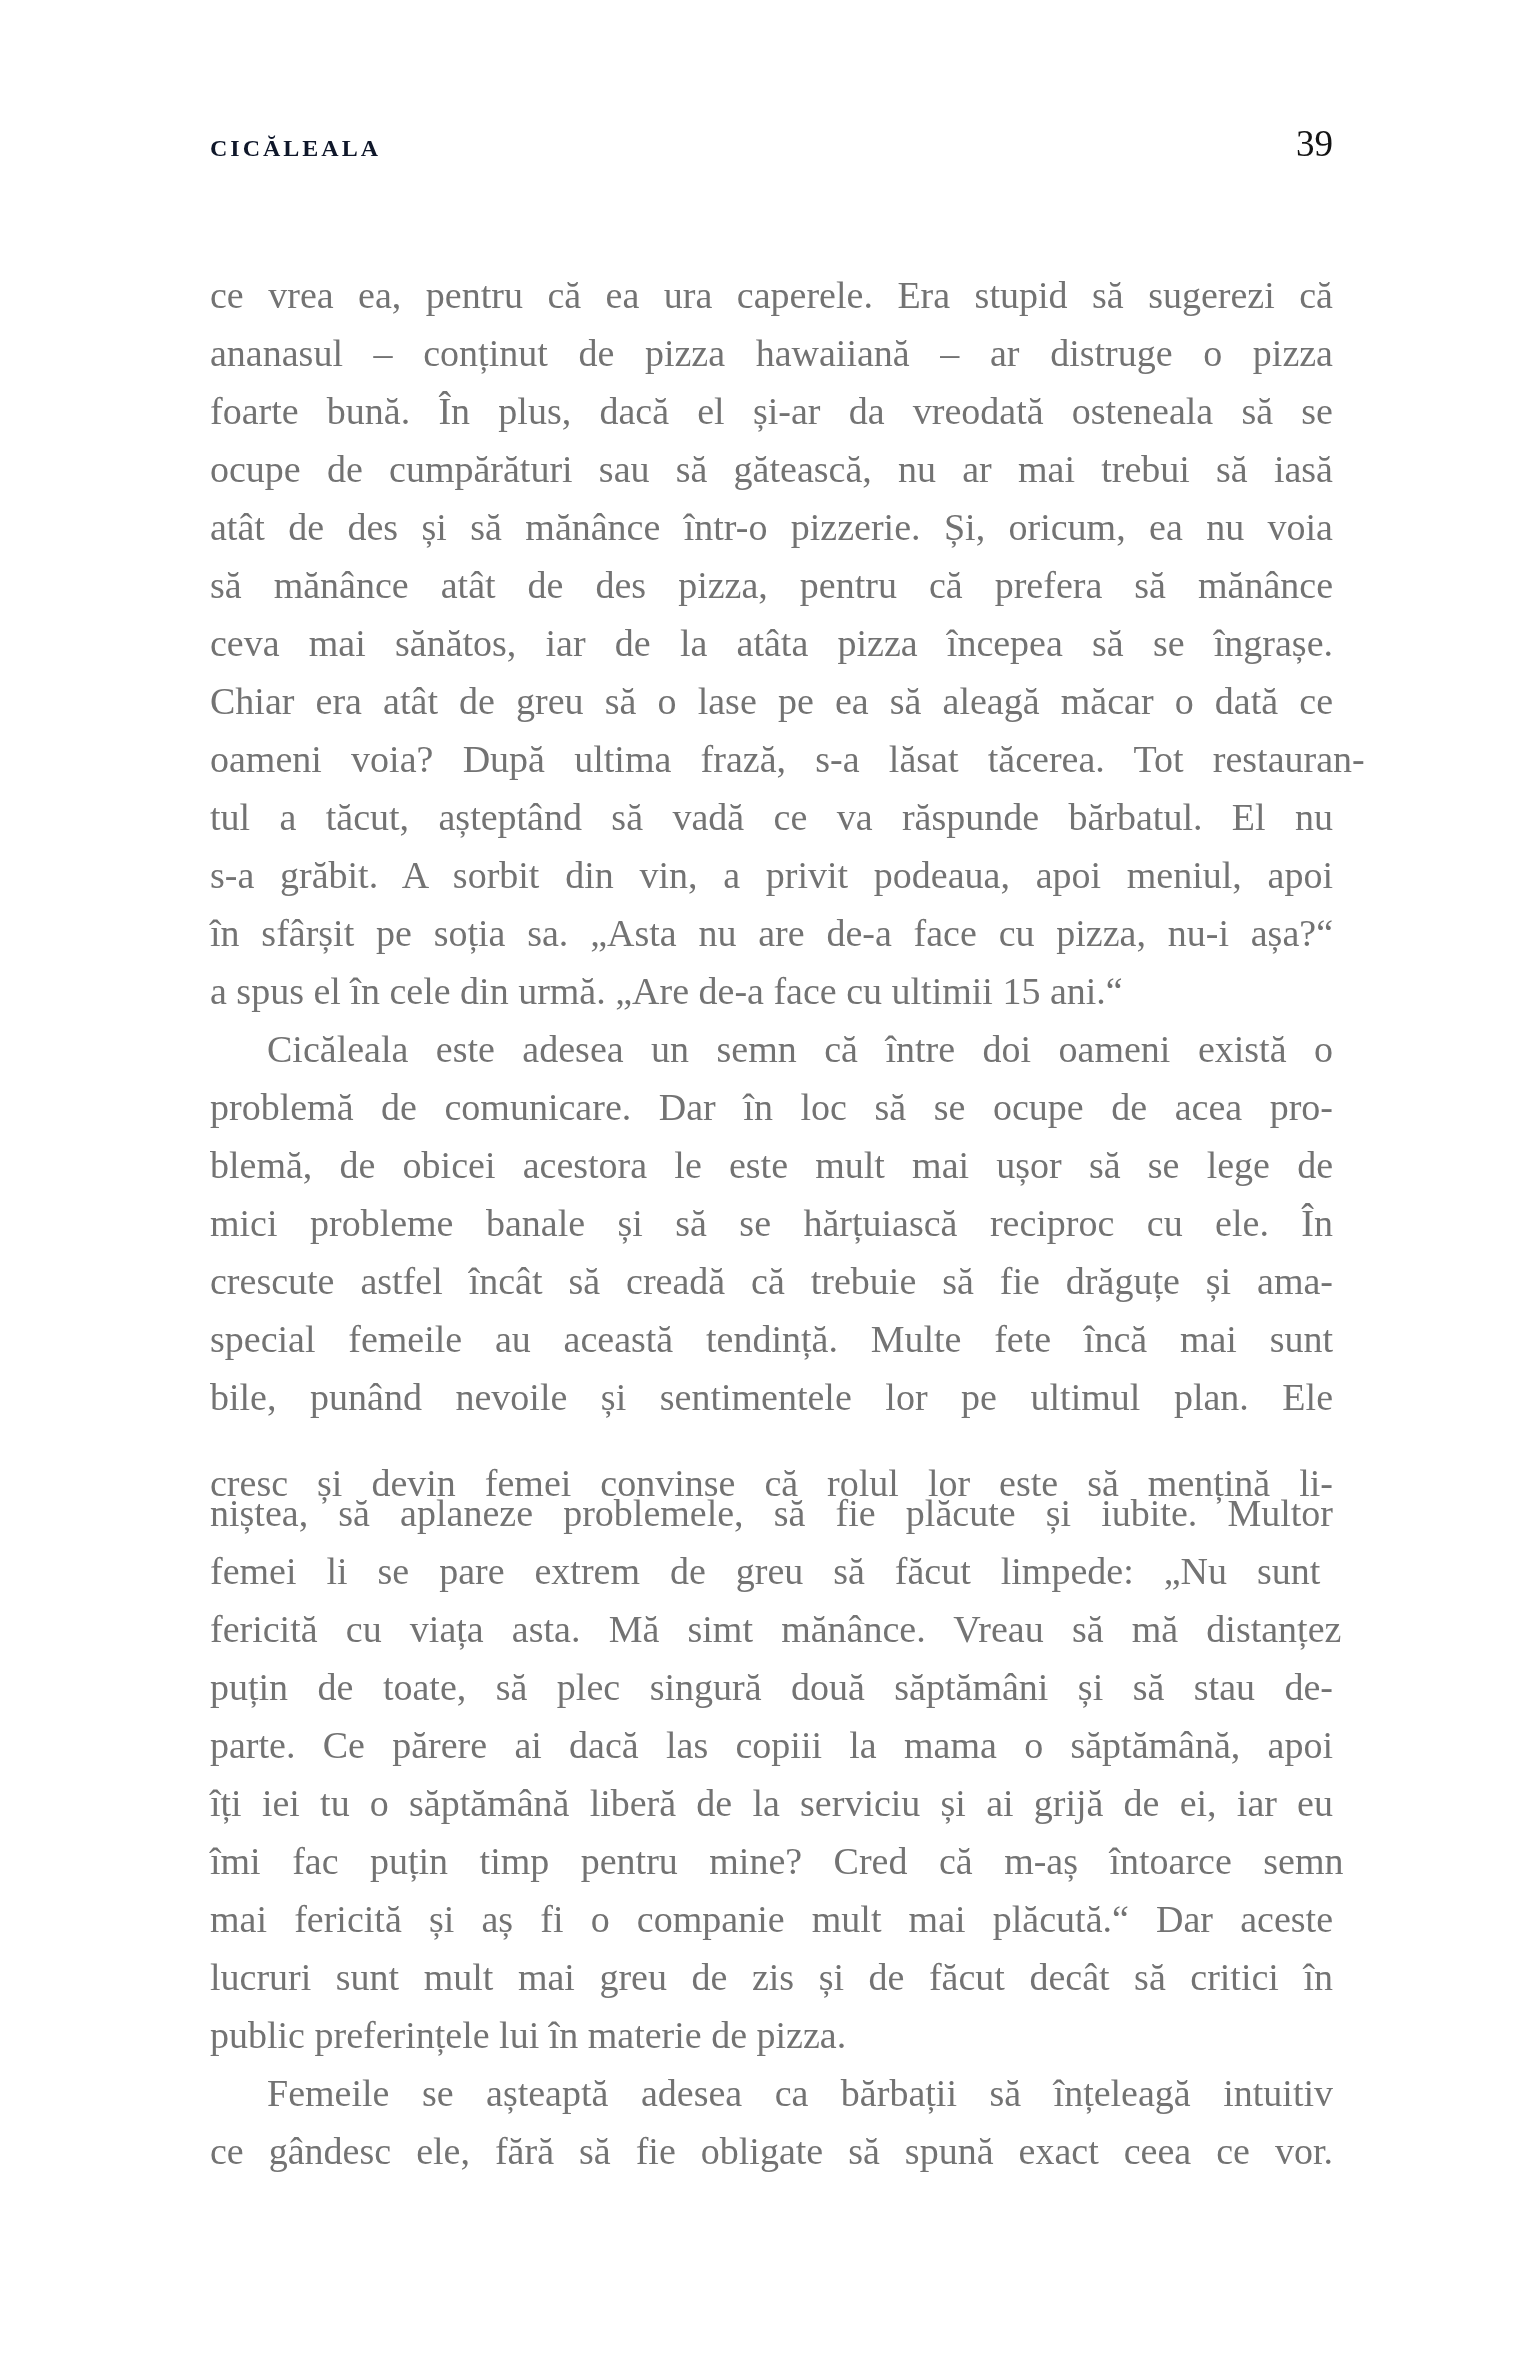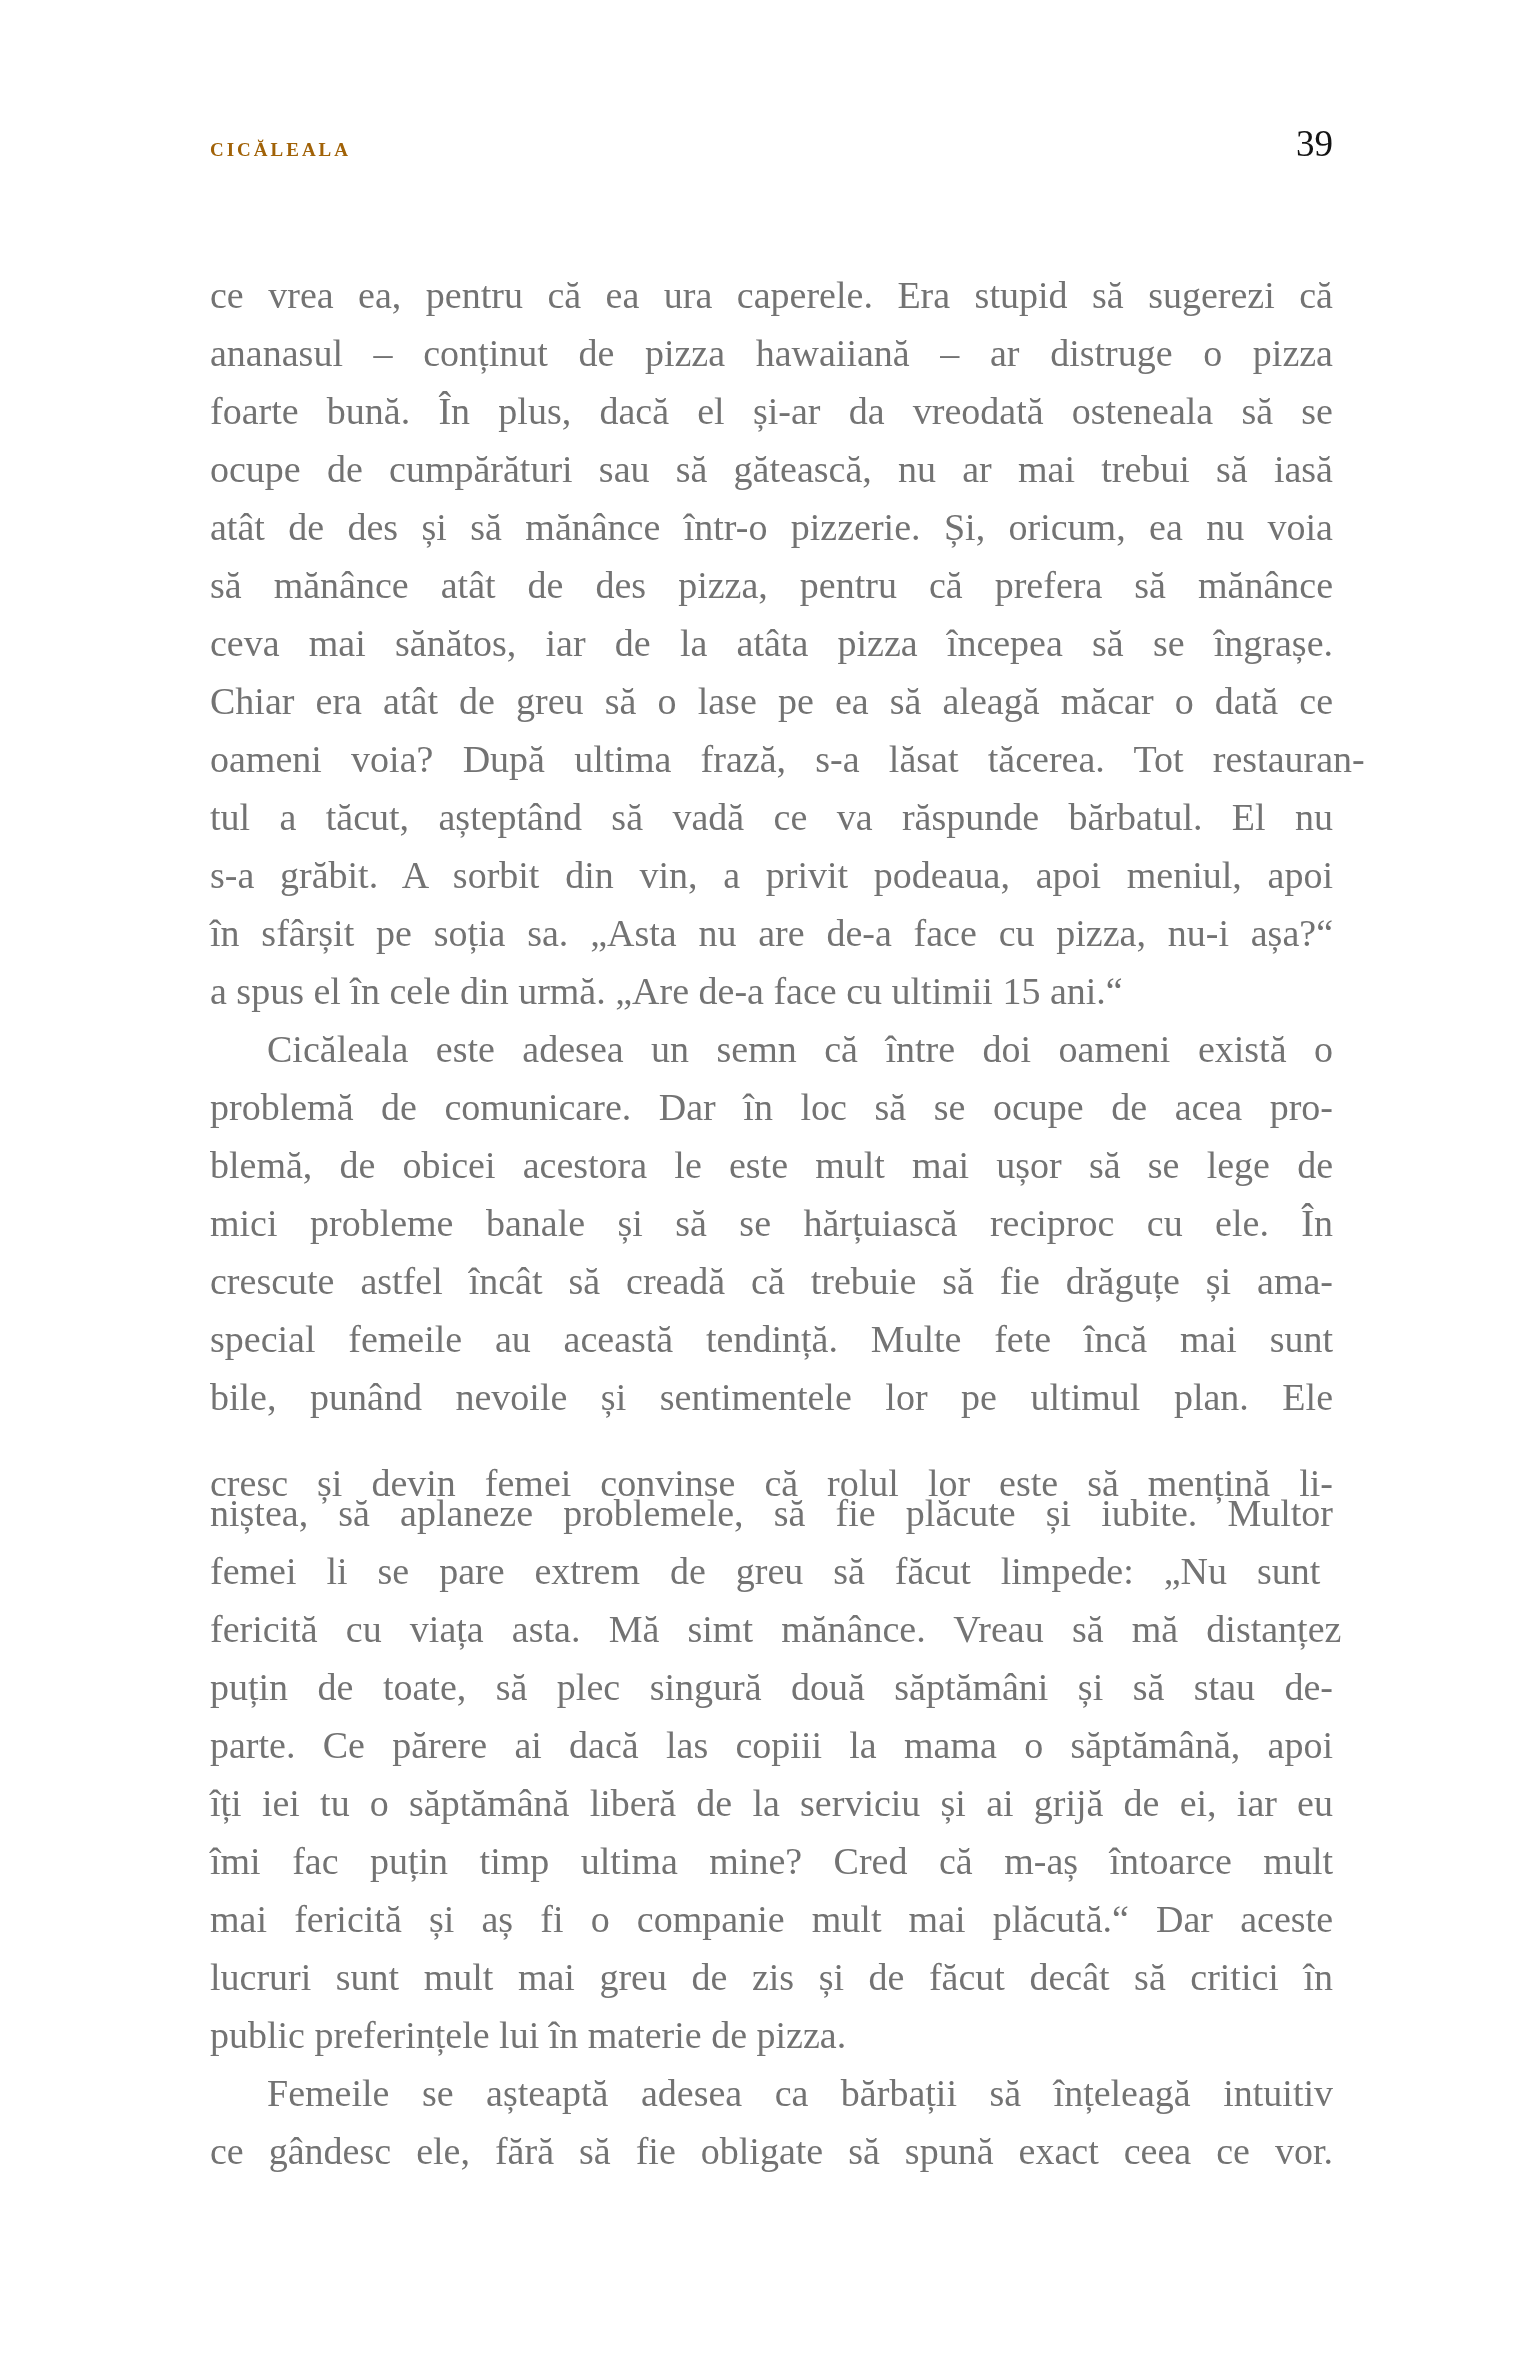--- a/index.html
+++ b/index.html
@@ -19,24 +19,24 @@
   .running-head {
     position: absolute;
     top: 122px;
     left: 210px;
     width: 1123px;
     display: flex;
     justify-content: space-between;
     align-items: baseline;
   }
   .running-title {
-    font-size: 19px;
+    font-size: 24px;
     letter-spacing: 3px;
     font-weight: 600;
-    color: #a16207;
+    color: #0f172a;
   }
   .page-number {
     font-size: 37px;
     font-weight: 400;
     color: #141414;
   }
   .body-text {
     position: absolute;
     top: 266px;
     left: 210px;
@@ -86,20 +86,20 @@
       <div class="line justified"><span style="word-spacing: 16.4474px;">crescute astfel încât să creadă că trebuie să fie drăguțe și ama-</span></div>
       <div class="line justified"><span style="word-spacing: 23.2535px;">special femeile au această tendință. Multe fete încă mai sunt</span></div>
       <div class="line justified"><span style="word-spacing: 24.0538px;">bile, punând nevoile și sentimentele lor pe ultimul plan. Ele</span></div>
       <div class="line justified"><span style="word-spacing: 19.4986px; margin-top: 28px;">cresc și devin femei convinse că rolul lor este să mențină li-</span></div>
       <div class="line justified"><span style="word-spacing: 20.6667px;">niștea, să aplaneze problemele, să fie plăcute și iubite. Multor</span></div>
       <div class="line justified"><span style="word-spacing: 20.456px;">femei li se pare extrem de greu să făcut limpede: „Nu sunt</span></div>
       <div class="line justified"><span style="word-spacing: 18.6906px;">fericită cu viața asta. Mă simt mănânce. Vreau să mă distanțez</span></div>
       <div class="line justified"><span style="word-spacing: 19.9716px;">puțin de toate, să plec singură două săptămâni și să stau de-</span></div>
       <div class="line justified"><span style="word-spacing: 17.7812px;">parte. Ce părere ai dacă las copiii la mama o săptămână, apoi</span></div>
       <div class="line justified"><span style="word-spacing: 10.7125px;">îți iei tu o săptămână liberă de la serviciu și ai grijă de ei, iar eu</span></div>
-      <div class="line justified"><span style="word-spacing: 21.9719px;">îmi fac puțin timp ultima mine? Cred că m-aș întoarce mult</span></div>
+      <div class="line justified"><span style="word-spacing: 21.9719px;">îmi fac puțin timp pentru mine? Cred că m-aș întoarce semn</span></div>
       <div class="line justified"><span style="word-spacing: 17.6818px;">mai fericită și aș fi o companie mult mai plăcută.“ Dar aceste</span></div>
       <div class="line justified"><span style="word-spacing: 15.0361px;">lucruri sunt mult mai greu de zis și de făcut decât să critici în</span></div>
       <div class="line"><span>public preferințele lui în materie de pizza.</span></div>
       <div class="line indent justified"><span style="word-spacing: 22.9922px;">Femeile se așteaptă adesea ca bărbații să înțeleagă intuitiv</span></div>
       <div class="line justified"><span style="word-spacing: 15.5156px;">ce gândesc ele, fără să fie obligate să spună exact ceea ce vor.</span></div>
     </main>
 </div>
 
 </body></html>

